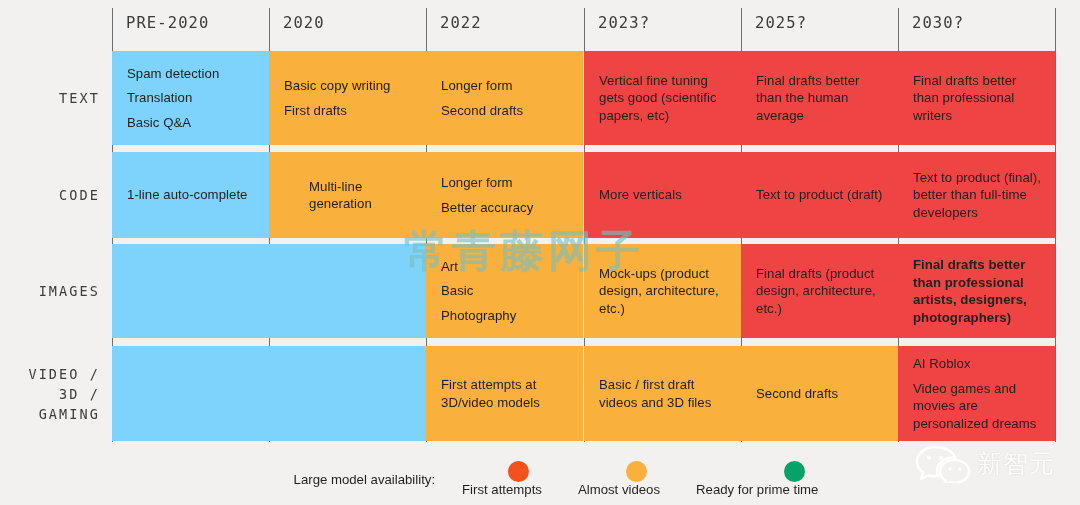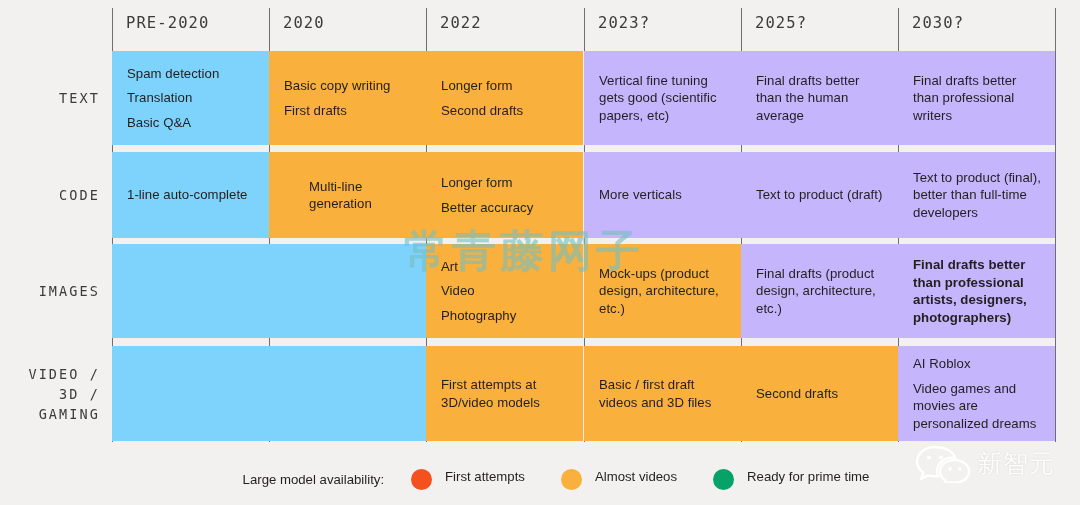--- a/index.html
+++ b/index.html
@@ -82,21 +82,21 @@
   .cell .line {
     font-size: 13.2px;
     line-height: 17.5px;
     color: #221f1f;
     letter-spacing: 0.05px;
   }
   .cell .line + .line { margin-top: 7px; }
 
   .c-red    { background: #7dd3fc; }
   .c-amber  { background: #f9b03c; }
-  .c-green  { background: #c4b5fd; }
+  .c-green  { background: #ef4444; }
 
   
   .legend {
     position: absolute;
     left: 0;
     top: 462px;
     width: 1080px;
     height: 34px;
     display: flex;
     align-items: center;
@@ -104,22 +104,23 @@
     gap: 0px;
     margin-left: 16px;
   }
   .legend-title {
     font-size: 13.2px;
     color: #231f20;
     margin-right: 27px;
   }
   .legend-item {
     display: flex;
-    align-items: flex-start;
+    align-items: flex-end;
     margin-right: 36px;
+    flex-direction: column;
   }
   .legend-item:last-child { margin-right: 0; }
   .swatch {
     width: 21px;
     height: 21px;
     border-radius: 50%;
     margin-right: 13px;
     flex: 0 0 auto;
   }
   .legend-label {
@@ -236,21 +237,21 @@
         <div class="cell c-green" style="left: 741px; top: 152px; width: 157px; height: 86px;">
           <div class="line">Text to product (draft)</div>
         </div>
         <div class="cell c-green wrap" style="left: 898px; top: 152px; width: 157px; height: 86px;">
           <div class="line">Text to product (final), better than full-time developers</div>
         </div>
         <div class="cell c-red" style="left: 112px; top: 244px; width: 157px; height: 94px;"></div>
         <div class="cell c-red" style="left: 269px; top: 244px; width: 157px; height: 94px;"></div>
         <div class="cell c-amber" style="left: 426px; top: 244px; width: 157px; height: 94px;">
           <div class="line">Art</div>
-          <div class="line">Video</div>
+          <div class="line">Basic</div>
           <div class="line">Photography</div>
         </div>
         <div class="cell c-amber wrap" style="left: 584px; top: 244px; width: 157px; height: 94px;">
           <div class="line">Mock-ups (product design, architecture, etc.)</div>
         </div>
         <div class="cell c-green wrap" style="left: 741px; top: 244px; width: 157px; height: 94px;">
           <div class="line">Final drafts (product design, architecture, etc.)</div>
         </div>
         <div class="cell c-green wrap" style="left: 898px; top: 244px; width: 157px; height: 94px; font-weight: bold;">
           <div class="line">Final drafts better than professional artists, designers, photographers)</div>

